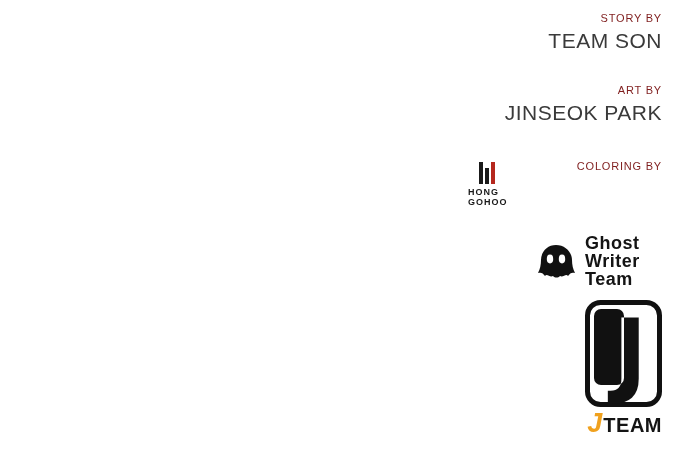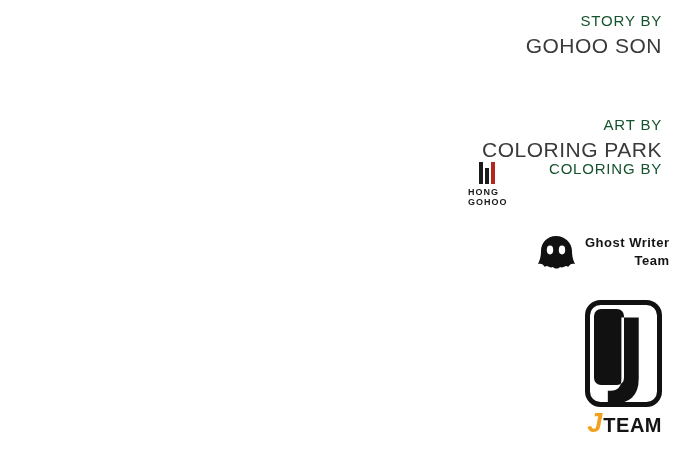--- a/index.html
+++ b/index.html
@@ -14,33 +14,33 @@
     color: #3c3c3c;
   }
 
   
   .credit {
     position: absolute;
     right: 28px;
     text-align: right;
   }
   .credit .role {
-    font-size: 15px;
+    font-size: 11px;
     letter-spacing: 0.8px;
-    color: #14532d;
+    color: #7f1d1d;
     margin-bottom: 5px;
   }
   .credit .name {
     font-size: 21px;
     letter-spacing: 0.5px;
     color: #3a3a3a;
     font-weight: 500;
   }
   .credit.story    { top: 12px; }
-  .credit.art      { top: 84px; margin-top: 32px; }
+  .credit.art      { top: 84px; }
   .credit.coloring { top: 160px; text-align: right; }
 
   
   .hongtoon {
     position: absolute;
     left: 468px;
     top: 162px;
     width: 38px;
     text-align: left;
   }
@@ -68,23 +68,23 @@
   .ghost-team {
     position: absolute;
     left: 536px;
     top: 234px;
     display: flex;
     align-items: center;
     gap: 9px;
   }
   .ghost-team .ghost-svg { display: block; }
   .ghost-team .gw-text {
-    text-align: right;
+    text-align: left;
     font-weight: bold;
-    font-size: 13px;
+    font-size: 18px;
     line-height: 18px;
     color: #141414;
     letter-spacing: 0.5px;
   }
 
   
   .jteam-box {
     position: absolute;
     left: 585px;
     top: 300px;
@@ -115,26 +115,26 @@
     line-height: 1;
   }
 </style>
 </head>
 <body>
 
 <div class="page">
 
   <div class="credit story">
     <div class="role">STORY BY</div>
-    <div class="name">GOHOO SON</div>
+    <div class="name">TEAM SON</div>
   </div>
 
   <div class="credit art">
     <div class="role">ART BY</div>
-    <div class="name">COLORING PARK</div>
+    <div class="name">JINSEOK PARK</div>
   </div>
 
   <div class="credit coloring">
     <div class="role">COLORING BY</div>
   </div>
 
   <div class="hongtoon">
     <div class="bars">
       <span class="bar b1"></span>
       <span class="bar b2"></span>

